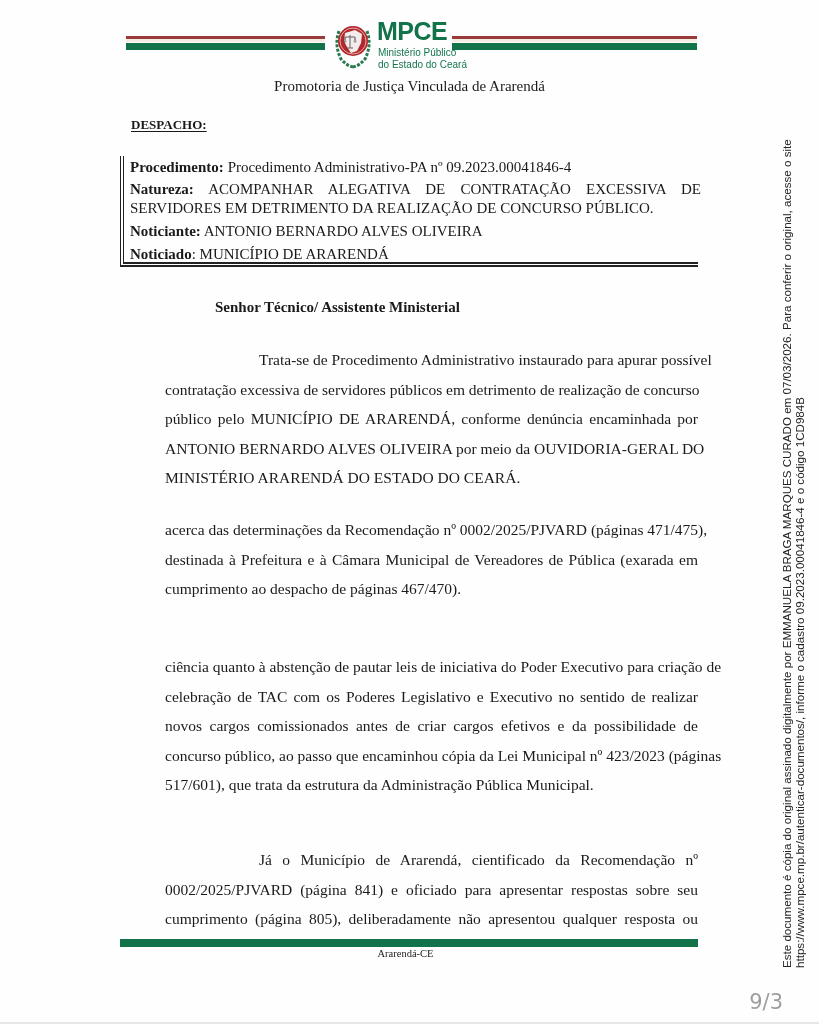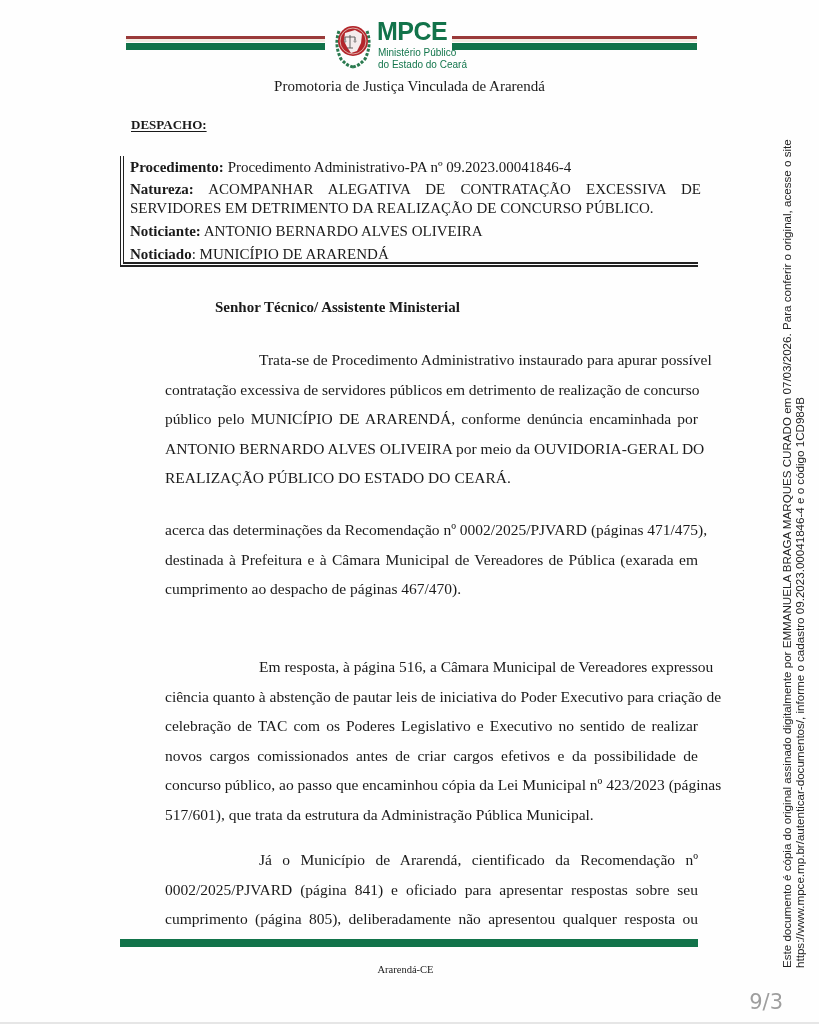--- a/index.html
+++ b/index.html
@@ -155,21 +155,20 @@
       left: 120px; top: 939px;
       width: 578px; height: 8px;
       background: #12734a;
     }
     .footer-text {
       position: absolute;
       left: 0; width: 819px;
       top: 948px;
       text-align: center;
       font-size: 10.5px;
-      margin-top: 16px;
     }
     .footer-text span { margin-left: -8px; }
 
     
     .side {
       position: absolute;
       left: 781px;
       top: 968px;
       width: 870px;
       transform-origin: 0 0;
@@ -260,31 +259,30 @@
     </div>
   </div>
 
   <div class="salutation">Senhor Técnico/ Assistente Ministerial</div>
 
   <div class="para p1">
     <span class="pline indent">Trata-se de Procedimento Administrativo instaurado para apurar possível</span>
     <span class="pline">contratação excessiva de servidores públicos em detrimento de realização de concurso</span>
     <span class="pline">público pelo MUNICÍPIO DE ARARENDÁ, conforme denúncia encaminhada por</span>
     <span class="pline">ANTONIO BERNARDO ALVES OLIVEIRA por meio da OUVIDORIA-GERAL DO</span>
-    <span class="pline last">REALIZAÇÃO PÚBLICO DO ESTADO DO CEARÁ.</span>
+    <span class="pline last">MINISTÉRIO ARARENDÁ DO ESTADO DO CEARÁ.</span>
   </div>
 
   <div class="para p2">
     <span class="pline">acerca das determinações da Recomendação nº 0002/2025/PJVARD (páginas 471/475),</span>
     <span class="pline">destinada à Prefeitura e à Câmara Municipal de Vereadores de Pública (exarada em</span>
     <span class="pline last">cumprimento ao despacho de páginas 467/470).</span>
   </div>
 
   <div class="para p3">
-    <span class="pline indent">Em resposta, à página 516, a Câmara Municipal de Vereadores expressou</span>
     <span class="pline">ciência quanto à abstenção de pautar leis de iniciativa do Poder Executivo para criação de</span>
     <span class="pline">celebração de TAC com os Poderes Legislativo e Executivo no sentido de realizar</span>
     <span class="pline">novos cargos comissionados antes de criar cargos efetivos e da possibilidade de</span>
     <span class="pline">concurso público, ao passo que encaminhou cópia da Lei Municipal nº 423/2023 (páginas</span>
     <span class="pline last">517/601), que trata da estrutura da Administração Pública Municipal.</span>
   </div>
 
   <div class="para p4">
     <span class="pline indent">Já o Município de Ararendá, cientificado da Recomendação nº</span>
     <span class="pline">0002/2025/PJVARD (página 841) e oficiado para apresentar respostas sobre seu</span>

